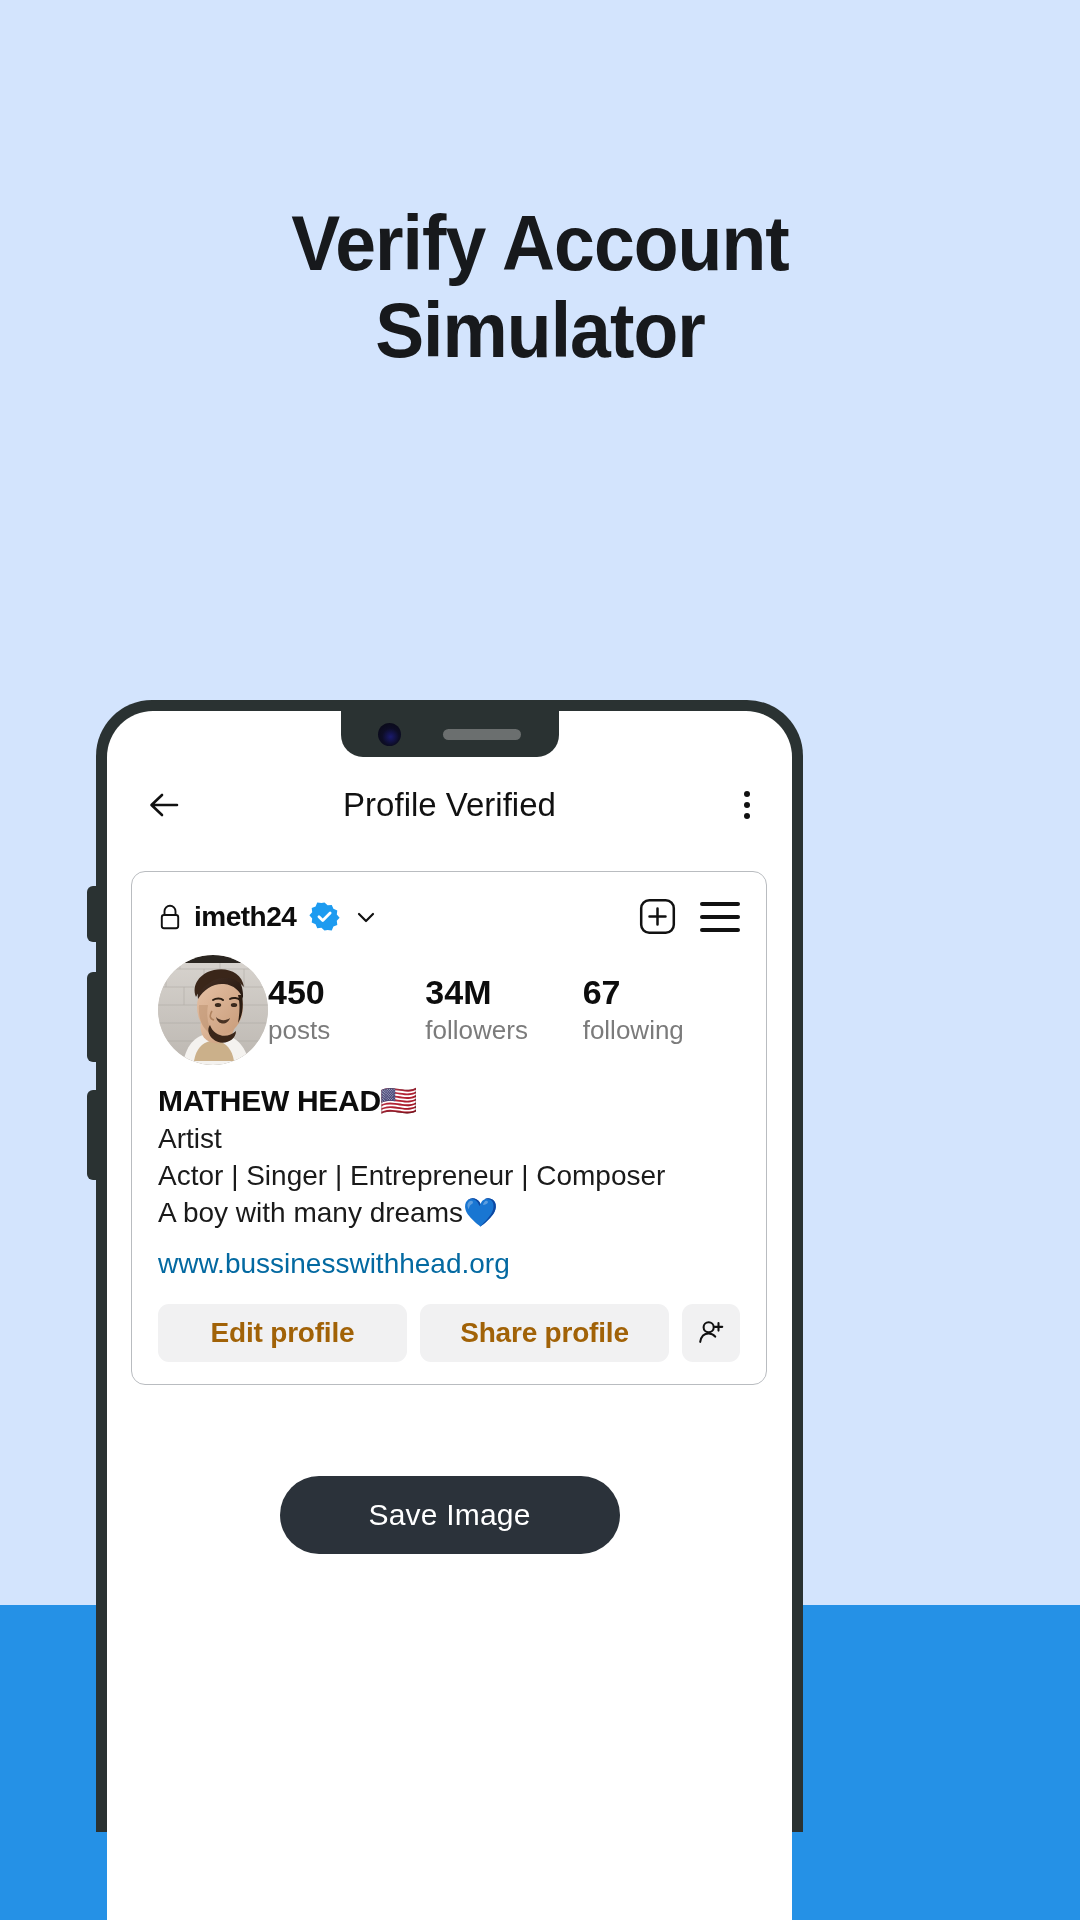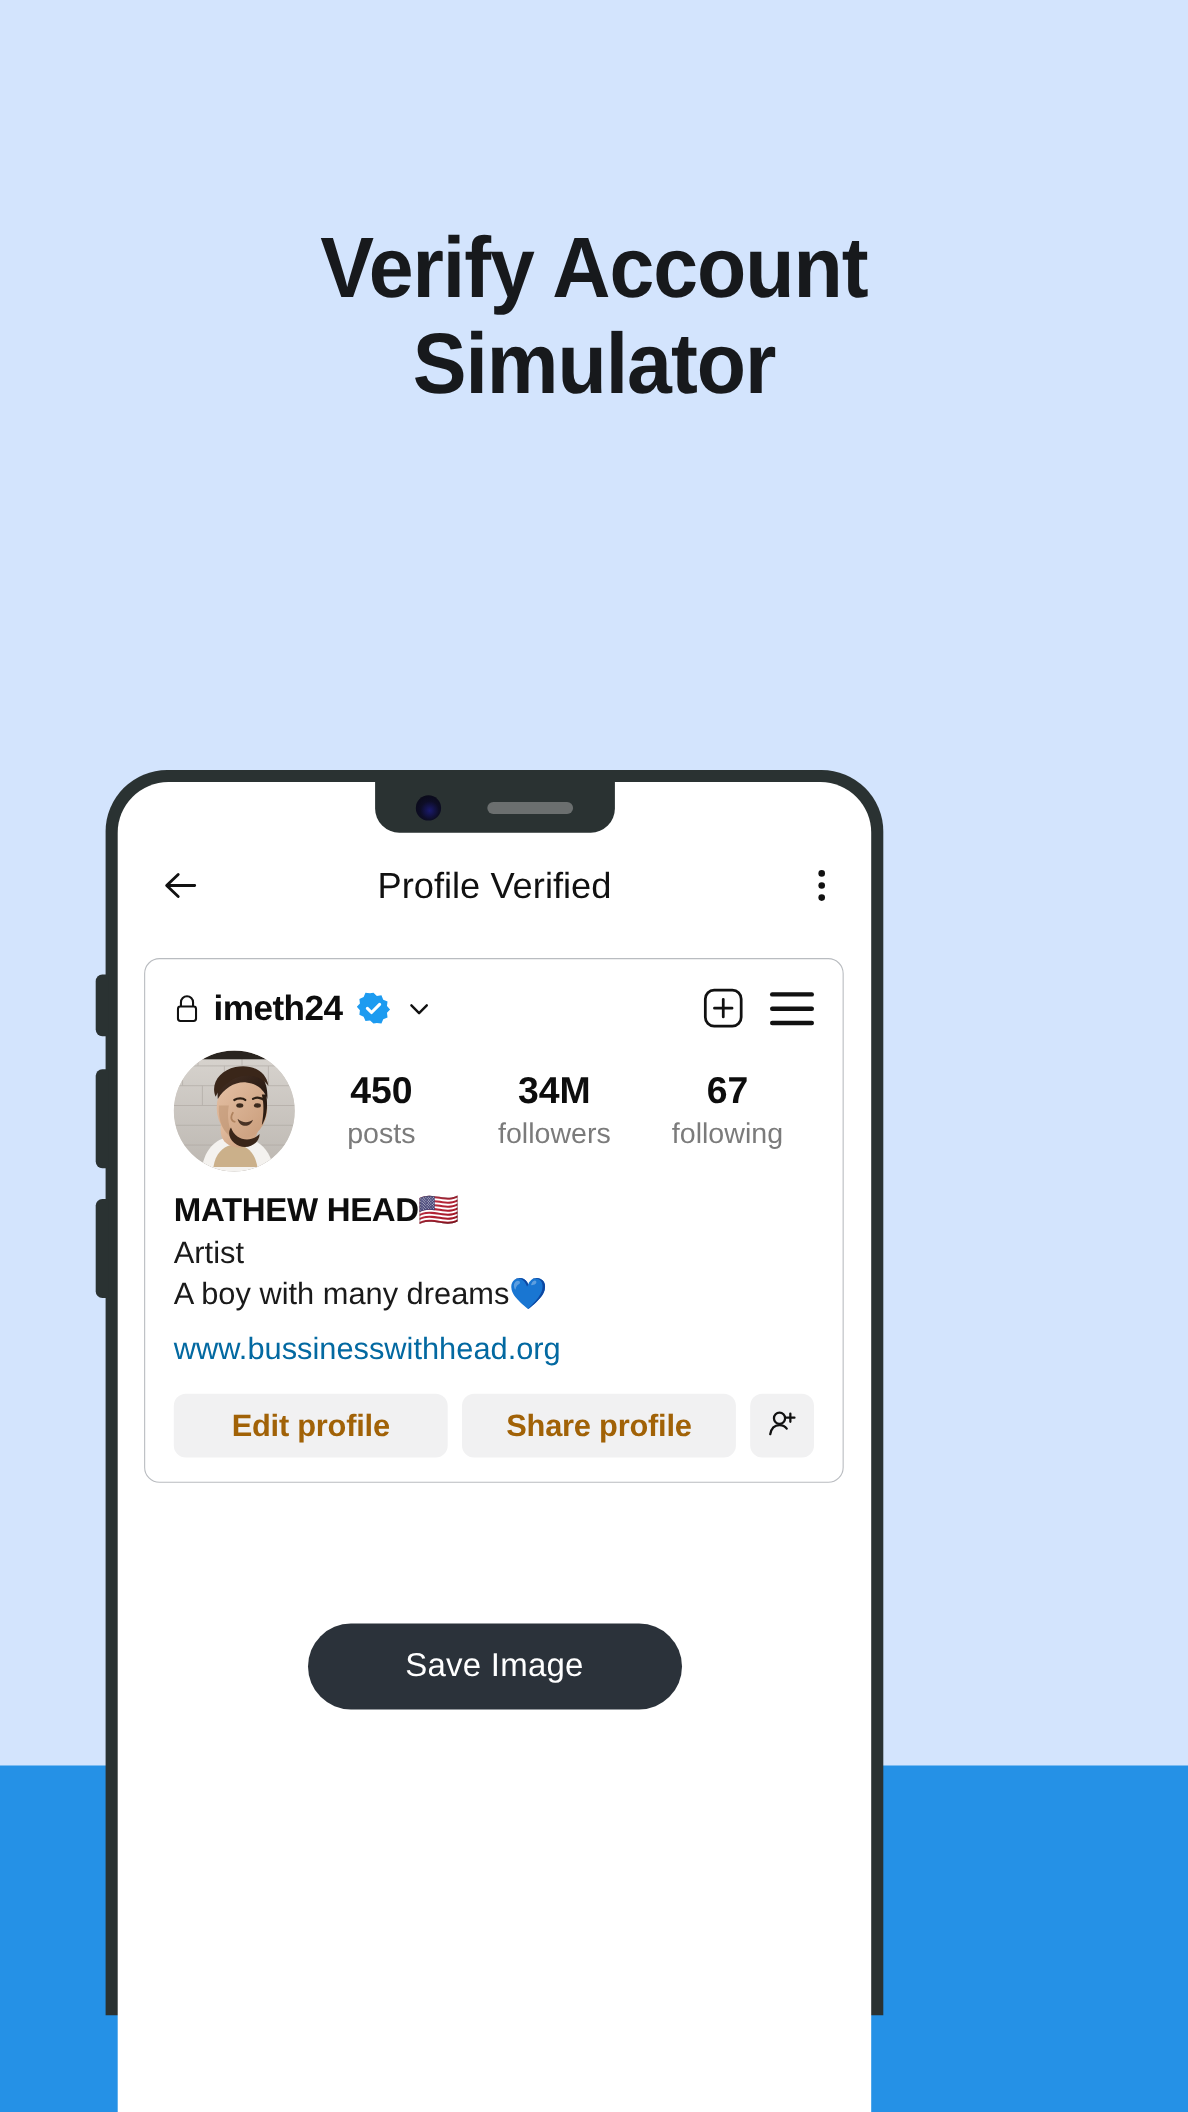--- a/index.html
+++ b/index.html
@@ -103,21 +103,21 @@
     padding:0 0 22px 0;
   }
 
   
   #username-row{
     display:flex;align-items:center;
     padding:26px 26px 6px 26px;
   }
   #lock-icon{width:24px;height:28px;margin-right:12px;flex:none;}
   #username-text{
-    font-size:32px;font-weight:700;color:#0d0d0d;
+    font-size:28px;font-weight:700;color:#0d0d0d;
     letter-spacing:-0.5px;
   }
   #verified-badge{
     margin-left:13px;width:31px;height:31px;flex:none;
   }
   #chevron-down{margin-left:14px;width:24px;height:24px;flex:none;}
   #username-spacer{flex:1;}
   #add-post-icon{width:37px;height:37px;flex:none;}
   #hamburger-icon{width:40px;height:30px;margin-left:24px;flex:none;display:flex;flex-direction:column;justify-content:space-between;}
   #hamburger-icon i{display:block;height:4px;background:#111;border-radius:2px;}
@@ -127,21 +127,21 @@
     display:flex;align-items:center;
     padding:14px 26px 0 26px;
   }
   #avatar{
     width:110px;height:110px;border-radius:50%;
     flex:none;overflow:hidden;position:relative;
     background:#cfcac4;
   }
   #avatar svg{display:block;width:110px;height:110px;}
   .stat{
-    flex:1;text-align:center;
+    flex:1;
   }
   .stat .num{
     font-size:34px;font-weight:700;color:#0d0d0d;line-height:1.15;
   }
   .stat .lbl{
     font-size:26px;color:#7b7b7b;line-height:1.3;margin-top:2px;
   }
 
   
   #bio{
@@ -326,20 +326,21 @@
         </div>
         <div class="stat">
           <div class="num">67</div>
           <div class="lbl">following</div>
         </div>
       </div>
 
       <div id="bio">
         <div id="display-name">MATHEW HEAD🇺🇸</div>
         <div class="bio-line">Artist</div>
+        <div class="bio-line">Actor | Singer | Entrepreneur | Composer</div>
         <div class="bio-line">A boy with many dreams💙</div>
         <a id="bio-link" href="#">www.bussinesswithhead.org</a>
       </div>
 
       <div id="actions">
         <button class="act-btn">Edit profile</button>
         <button class="act-btn">Share profile</button>
         <button id="add-person-btn">
           <span>
             <svg viewBox="0 0 32 32" width="30" height="30" aria-hidden="true">

